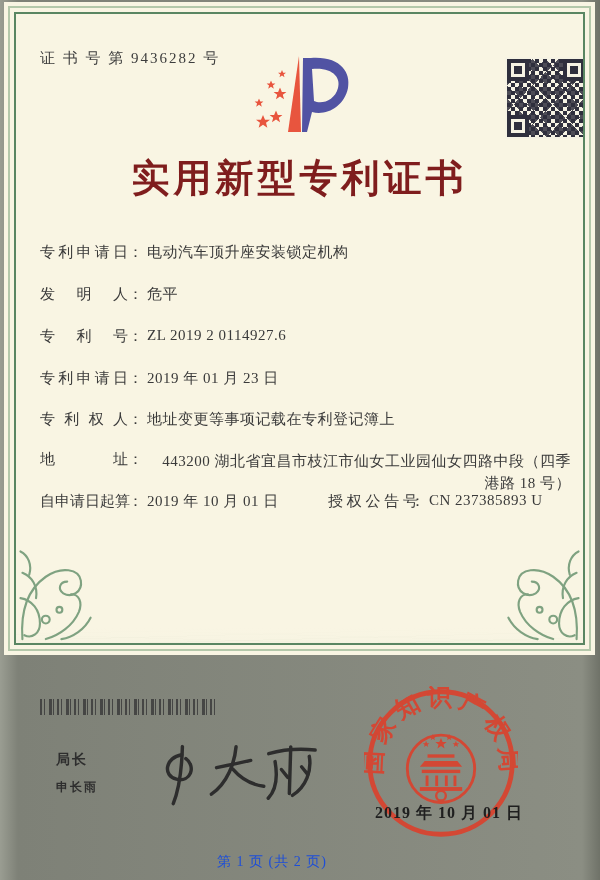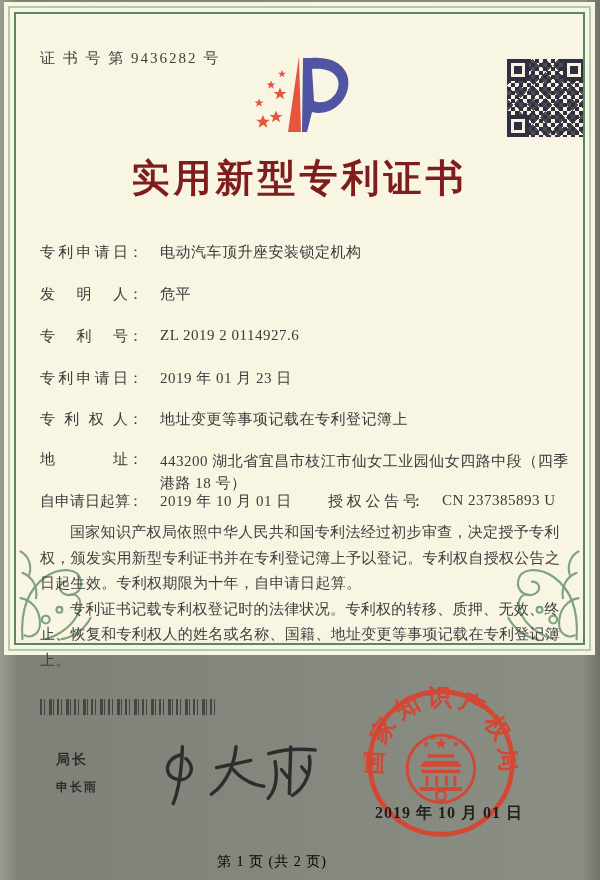--- a/index.html
+++ b/index.html
@@ -35,36 +35,36 @@
     background-size:8px 8px, 13px 13px;
   }
   .qf { position:absolute; width:22px; height:22px; border:4px solid #2f2f3d; background:#f6f3e4; }
   .qf::after { content:""; position:absolute; left:3px; top:3px; width:8px; height:8px; background:#2f2f3d; }
   .qf.tl { left:2px; top:2px; } .qf.tr { right:2px; top:2px; } .qf.bl { left:2px; bottom:2px; }
   .title { position:absolute; left:0; right:0; top:151px; text-align:center; font-size:38px; font-weight:600; letter-spacing:4px; color:#7f1d1d; z-index:2; }
   .fields { position:absolute; left:36px; top:0; width:540px; z-index:2; font-size:15px; }
   .frow { position:absolute; left:0; white-space:nowrap; }
   .flabel { display:inline-block; width:88px; text-align:justify; text-align-last:justify; vertical-align:top; }
   .colon { vertical-align:top; }
-  .fvalue { margin-left:17px; vertical-align:top; letter-spacing:.5px;font-family:Liberation Serif, serif; }
-  .fvalue.wrap { display:inline-block; white-space:normal; width:424px; line-height:22px; }
+  .fvalue { margin-left:4px; vertical-align:top; letter-spacing:.5px;font-family:Liberation Serif, serif; }
+  .fvalue.wrap { display:inline-block; white-space:normal; width:424px; line-height:22px;text-align:right; }
   .grant2 { position:absolute; left:288px; top:0; white-space:nowrap; }
   .grant2 .flabel { width:82px; }
   .paras { position:absolute; left:36px; top:518px; width:532px; font-size:15px; line-height:25.5px; color:#3f3f3f; z-index:2; }
   .paras p { text-indent:2em; letter-spacing:.3px; }
   .barcode { position:absolute; left:36px; top:697px; width:175px; height:16px; z-index:2;
     background:repeating-linear-gradient(90deg,#3b3b3b 0 2px, rgba(0,0,0,0) 2px 4px, #3b3b3b 4px 5px, rgba(0,0,0,0) 5px 9px, #3b3b3b 9px 12px, rgba(0,0,0,0) 12px 13px, #3b3b3b 13px 14px, rgba(0,0,0,0) 14px 17px);
     opacity:.85;
   }
   .officer-title { position:absolute; left:52px; top:749px; font-size:14px; font-weight:600; letter-spacing:2px; color:#2e2e2e; z-index:2; }
   .officer-name  { position:absolute; left:52px; top:777px; font-size:12px; font-weight:600; letter-spacing:2px; color:#2e2e2e; z-index:2; }
   .signature { position:absolute; left:148px; top:736px; width:172px; height:70px; z-index:2; transform:rotate(-2deg); }
   .seal { position:absolute; left:360px; top:684px; width:154px; height:154px; z-index:2; opacity:.93; }
   .seal-date { position:absolute; left:371px; top:801px; font-size:16px; font-weight:700; letter-spacing:1px; color:#1f1f1f; z-index:3; }
-  .footer { position:absolute; left:0; right:55px; top:851px; text-align:center; font-size:14px; color:#000000; z-index:2; letter-spacing:1px; }
+  .footer { position:absolute; left:0; right:55px; top:851px; text-align:center; font-size:14px; color:#1d4ed8; z-index:2; letter-spacing:1px; }
   .orn { position:absolute; bottom:13px; width:118px; height:112px; z-index:1; }
   .orn.left { left:12px; } .orn.right { right:12px; transform:scaleX(-1); }
 </style>
 </head>
 <body>
 
 <div class="certificate">
   <div class="lower-zone"></div>
 
   <svg class="orn left" viewBox="0 0 120 115" fill="none" stroke="#6a9470" stroke-width="2.2" stroke-linecap="round" opacity="0.85">
@@ -141,24 +141,20 @@
       <span class="flabel">地　　址</span><span class="colon">：</span><span class="fvalue wrap">443200 湖北省宜昌市枝江市仙女工业园仙女四路中段（四季港路 18 号）</span>
     </div>
     <div class="frow" style="top:490px; width:540px;">
       <span class="flabel">自申请日起算</span><span class="colon">：</span><span class="fvalue">2019 年 10 月 01 日</span>
       <span class="grant2">
         <span class="flabel">授 权 公 告 号</span><span class="colon">：</span><span class="fvalue">CN 237385893 U</span>
       </span>
     </div>
   </div>
 
-  <div class="paras">
-    <p>国家知识产权局依照中华人民共和国专利法经过初步审查，决定授予专利权，颁发实用新型专利证书并在专利登记簿上予以登记。专利权自授权公告之日起生效。专利权期限为十年，自申请日起算。</p>
-    <p>专利证书记载专利权登记时的法律状况。专利权的转移、质押、无效、终止、恢复和专利权人的姓名或名称、国籍、地址变更等事项记载在专利登记簿上。</p>
-  </div>
 
   <div class="barcode"></div>
 
   <div class="officer-title">局长</div>
   <div class="officer-name">申长雨</div>
 
   <svg class="signature" viewBox="0 0 170 68" fill="none" stroke="#2d2d2d" stroke-width="3.4" stroke-linecap="round">
     <path d="M30,14 C14,16 10,34 24,38 C38,42 44,26 34,18"></path>
     <path d="M31,6 C30,22 28,44 20,62"></path>
     <path d="M64,28 C76,26 88,24 98,22"></path>

